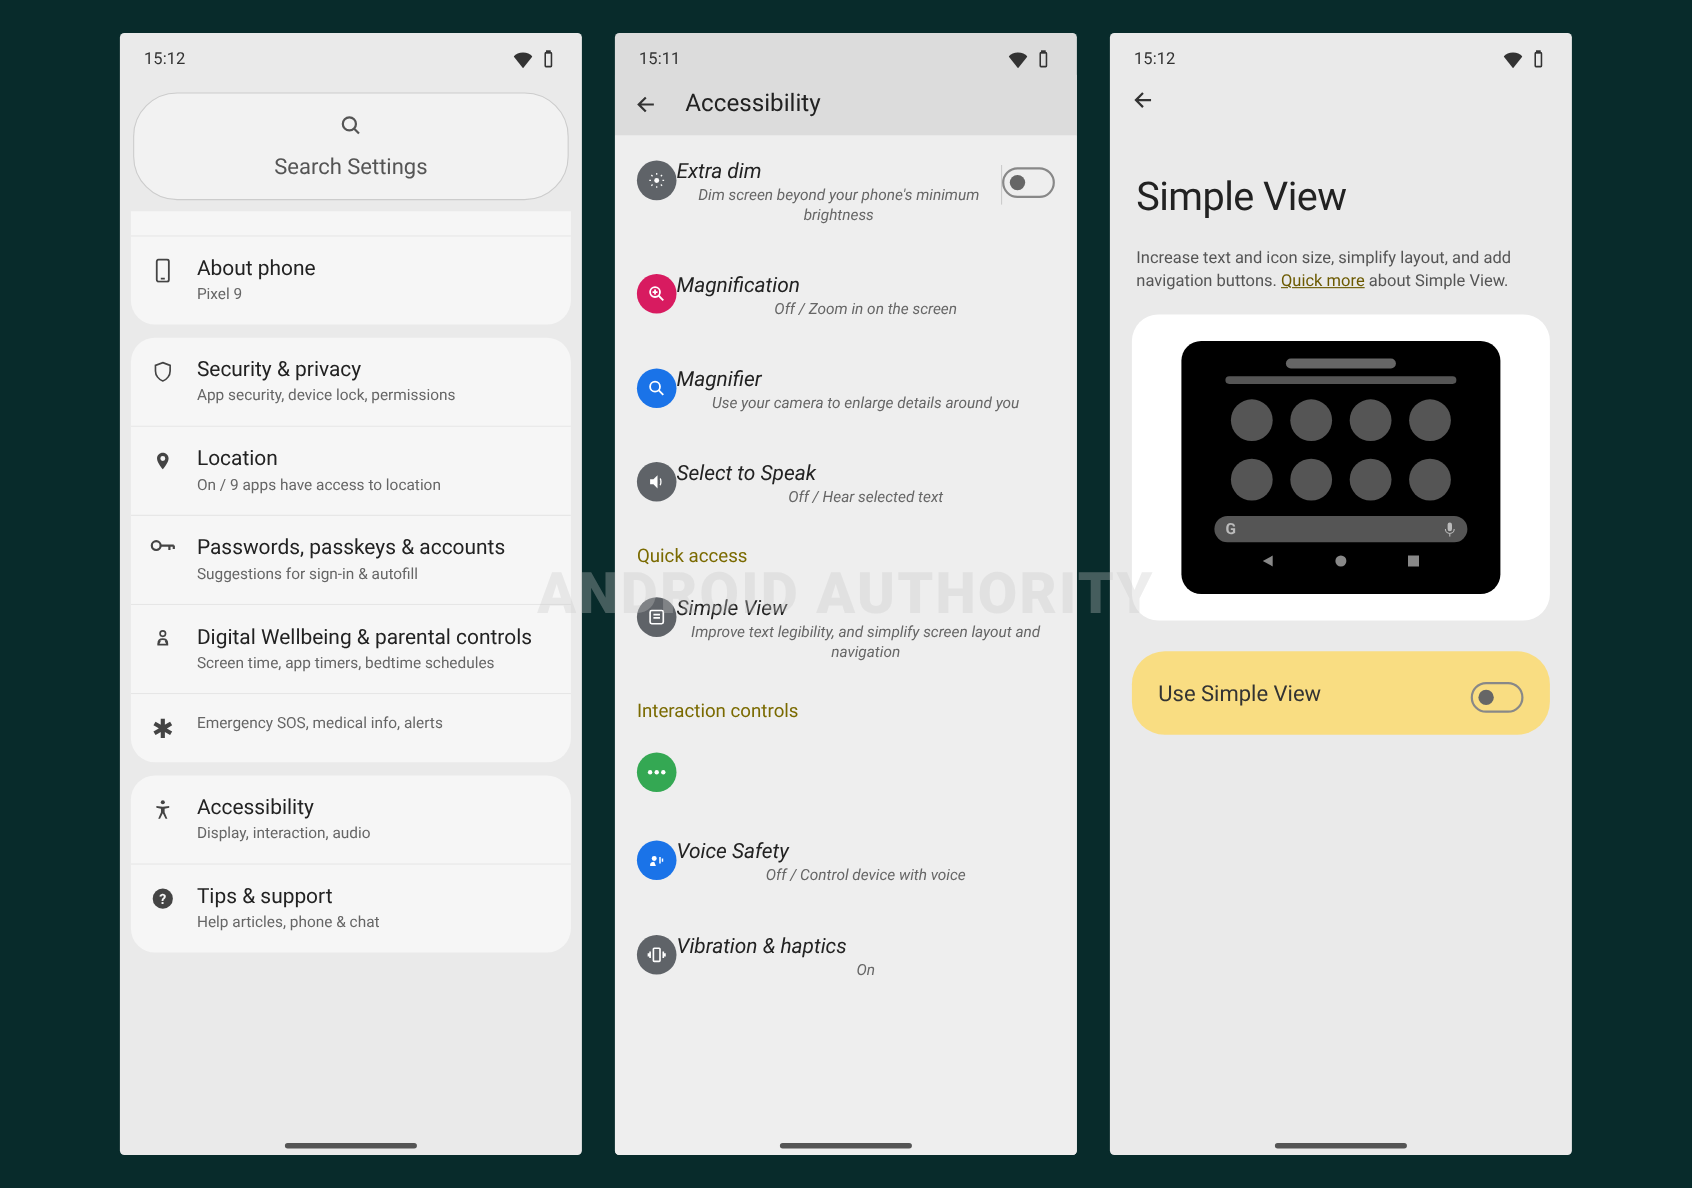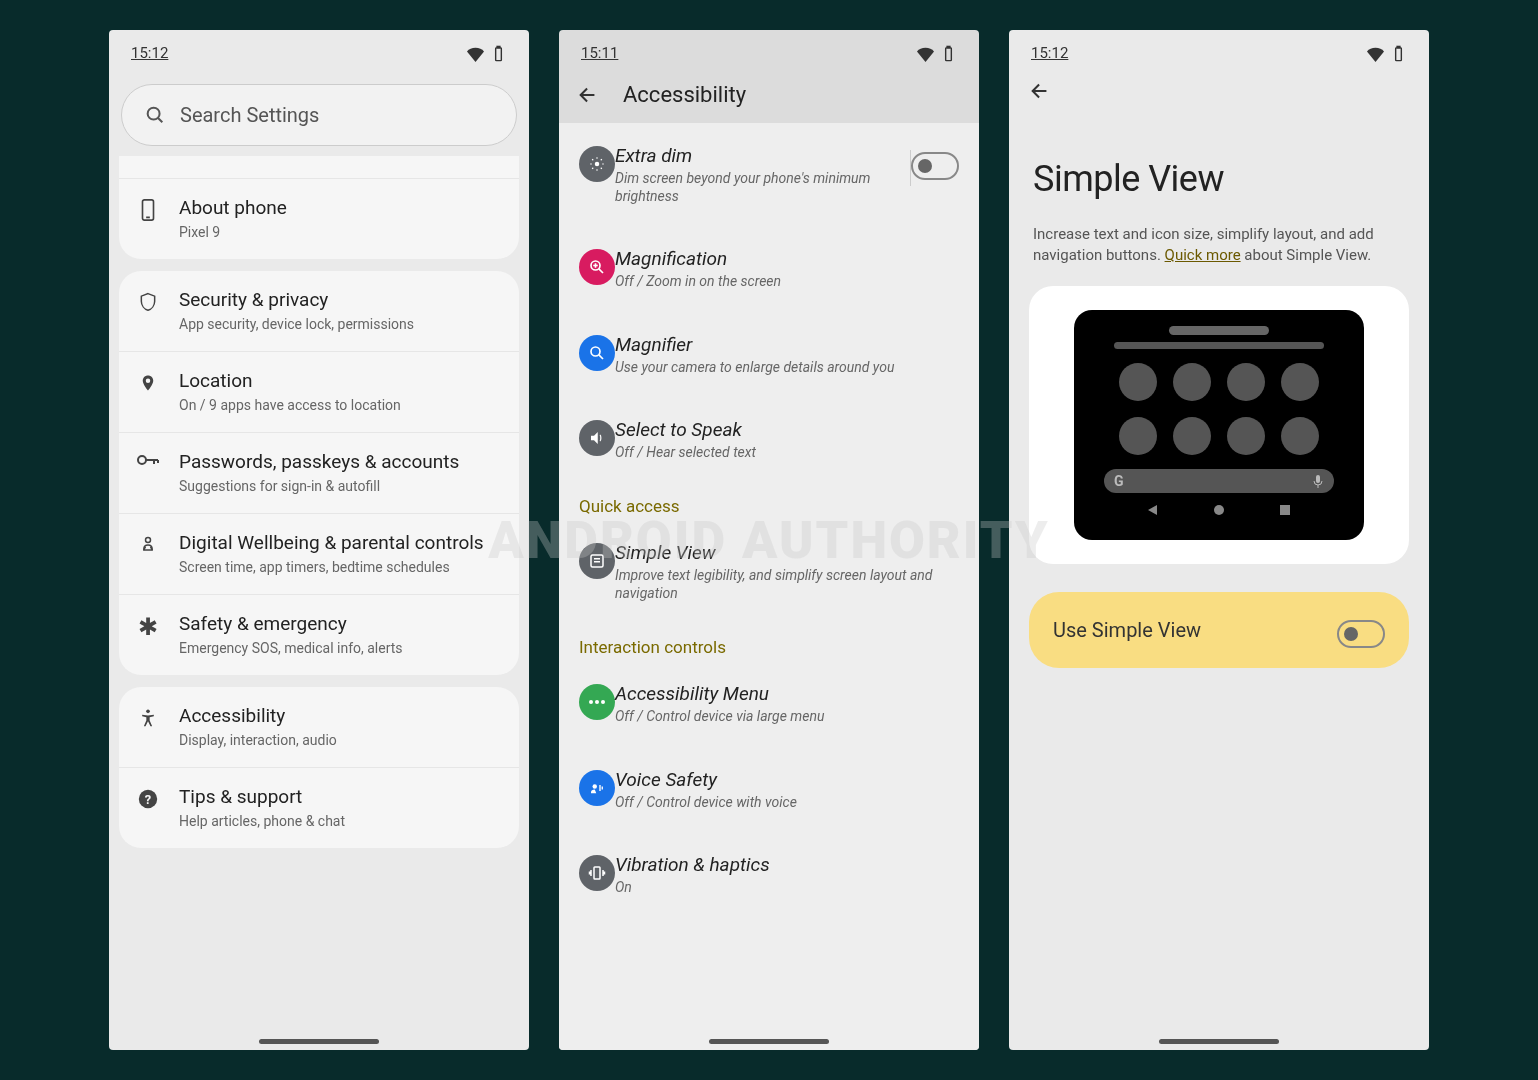--- a/index.html
+++ b/index.html
@@ -29,37 +29,37 @@
     flex-direction: column;
   }
   
   .statusbar {
     display: flex;
     justify-content: space-between;
     align-items: flex-end;
     padding: 14px 22px 6px 22px;
     font-size: 15px;
     color: #333;
-    text-decoration: underline;
   }
   .statusbar .right { display: flex; gap: 6px; align-items: center; }
   .statusbar svg { width: 17px; height: 17px; }
 
   
   .search-pill {
     margin: 16px 12px 10px 12px;
     background: #f2f2f2;
     border: 1px solid #ccc;
     border-radius: 40px;
     padding: 18px 22px;
     display: flex;
     align-items: center;
     gap: 14px;
     color: #555;
     font-size: 20px;
+    flex-direction: column;
   }
   .scroll1 { flex: 1; overflow: hidden; padding: 0 10px; }
   .card {
     background: #f6f6f6;
     border-radius: 22px;
     margin-bottom: 12px;
     overflow: hidden;
   }
   .settings-item {
     display: flex;
@@ -121,20 +121,21 @@
   .a11y-item .txt { flex: 1; min-width: 0; }
   .a11y-item .title {
     font-size: 19px;
     color: #222;
     margin-bottom: 2px;
   }
   .a11y-item .sub {
     font-size: 14px;
     color: #666;
     line-height: 1.3;
+    text-align: center;
   }
   .toggle {
     width: 48px; height: 28px;
     border: 2px solid #888;
     border-radius: 20px;
     position: relative;
     flex-shrink: 0;
     margin-top: 8px;
   }
   .toggle::after {
@@ -355,21 +356,20 @@
           <div class="txt">
             <div class="title">Digital Wellbeing &amp; parental controls</div>
             <div class="sub">Screen time, app timers, bedtime schedules</div>
           </div>
         </div>
         <div class="settings-item">
           <div class="icon-slot">
               <span style="font-size:24px;line-height:1">✱</span>
             </div>
           <div class="txt">
-            <div class="title">Safety &amp; emergency</div>
             <div class="sub">Emergency SOS, medical info, alerts</div>
           </div>
         </div>
       </div>
 
       <div class="card">
         <div class="settings-item">
           <div class="icon-slot">
               <svg width="20" height="22" viewBox="0 0 24 24" fill="currentColor">
                 <circle cx="12" cy="4" r="2.2"></circle>
@@ -503,24 +503,20 @@
       <div class="section-header">Interaction controls</div>
 
       <div class="a11y-item">
         <div class="circle-icon" style="background:#34a853">
           <svg width="18" height="6" viewBox="0 0 18 6" fill="white">
               <circle cx="3" cy="3" r="2"></circle>
               <circle cx="9" cy="3" r="2"></circle>
               <circle cx="15" cy="3" r="2"></circle>
             </svg>
         </div>
-        <div class="txt">
-          <div class="title">Accessibility Menu</div>
-          <div class="sub">Off / Control device via large menu</div>
-        </div>
       </div>
 
       <div class="a11y-item">
         <div class="circle-icon" style="background:#1a73e8">
           <svg width="18" height="18" viewBox="0 0 24 24" fill="white">
               <circle cx="9" cy="10" r="3"></circle>
               <path d="M9 14c-3 0-5 1.5-5 3.5V19h7"></path>
               <path d="M16 8v8m3-6v4" stroke="white" stroke-width="1.8" fill="none"></path>
             </svg>
         </div>

